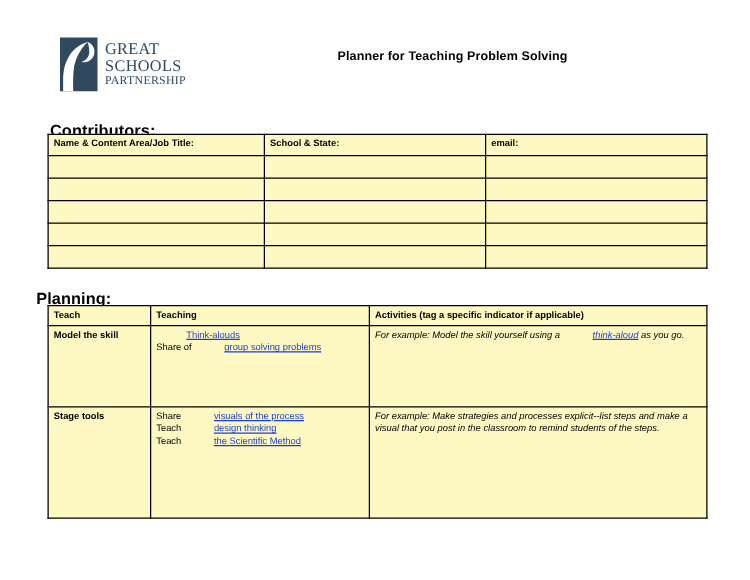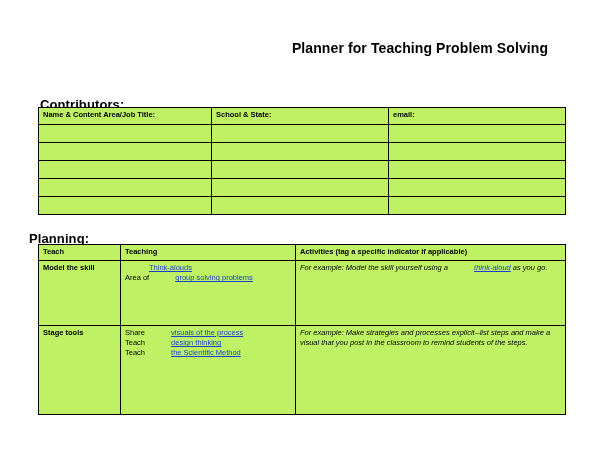--- a/index.html
+++ b/index.html
@@ -65,22 +65,22 @@
   }
   .wordmark .wm-1 { font-size: 13px; display: block; }
   .wordmark .wm-2 { font-size: 13px; display: block; }
   .wordmark .wm-3 { font-size: 9.5px; display: block; letter-spacing: 0.2px; }
 
   .doc-title {
     position: absolute;
     left: 270px;
     top: 40px;
     width: 300px;
-    text-align: center;
-    font-size: 14px;
+    text-align: left;
+    font-size: 10px;
     font-weight: bold;
     color: #000;
     letter-spacing: 0.1px;
   }
 
   
   .section-label {
     position: absolute;
     font-size: 13px;
     font-weight: bold;
@@ -88,21 +88,21 @@
     letter-spacing: 0.1px;
   }
   #label-contributors { left: 40px; top: 97px; }
   #label-planning     { left: 29px; top: 231px; }
 
   
   table.form-table {
     position: absolute;
     border-collapse: collapse;
     table-layout: fixed;
-    background: #bef264;
+    background: #fef9c3;
   }
   table.form-table td, table.form-table th {
     border: 1px solid #000000;
     padding: 2px 4px;
     vertical-align: top;
     font-size: 7.5px;
     line-height: 1.35;
     text-align: left;
     font-weight: normal;
     color: #000;
@@ -145,20 +145,38 @@
   .example-text .doc-link {
     font-style: italic;
   }
   .res-line { display: block; }
 </style>
 </head>
 <body>
 
 <div class="page">
 
+  <div class="header">
+
+    <div class="logo-block">
+      <div class="logo-mark">
+        <svg width="30" height="43" viewBox="0 0 30 43" aria-hidden="true">
+          <path d="M2.5 34 C2.5 18, 10 7, 22 3.5 C15.5 10, 12 17.5, 11 25.5 C10.4 31, 10.4 36.5, 10.6 43 L2.5 43 Z" fill="#ffffff"></path>
+          <path d="M21.8 3.4 C26.5 5.2, 28.6 9.6, 27.2 13.9 C25.9 18.0, 21.6 20.4, 17.2 19.6
+                   C20.9 18.2, 23.1 15.6, 23.4 12.4 C23.7 9.0, 22.9 5.9, 21.8 3.4 Z" fill="#ffffff"></path>
+        </svg>
+      </div>
+      <div class="wordmark">
+        <span class="wm-1">GREAT</span>
+        <span class="wm-2">SCHOOLS</span>
+        <span class="wm-3">PARTNERSHIP</span>
+      </div>
+    </div>
+
+  </div>
 
   <div class="doc-title">Planner for Teaching Problem Solving</div>
 
   <div class="section-label" id="label-contributors">Contributors:</div>
 
   <table class="form-table" id="contributors-table">
     <colgroup>
       <col style="width:173px">
       <col style="width:177px">
       <col style="width:177px">
@@ -212,21 +230,21 @@
         <th>Teach</th>
         <th>Teaching</th>
         <th>Activities (tag a specific indicator if applicable)</th>
       </tr>
     </thead>
     <tbody>
       <tr class="body-row-1">
         <td class="stage-cell">Model the skill</td>
         <td>
           <span class="res-line"><span></span><span class="doc-link">Think-alouds</span></span>
-          <span class="res-line"><span>Area of </span><span class="doc-link">group solving problems</span></span>
+          <span class="res-line"><span>Share of </span><span class="doc-link">group solving problems</span></span>
         </td>
         <td>
           <span class="example-text"><span>For example: Model the skill yourself using a </span><span class="doc-link">think-aloud</span><span> as you go.</span></span>
         </td>
       </tr>
       <tr class="body-row-2">
         <td class="stage-cell">Stage tools</td>
         <td>
           <span class="res-line"><span>Share </span><span class="doc-link">visuals of the process</span></span>
           <span class="res-line"><span>Teach </span><span class="doc-link">design thinking</span></span>

